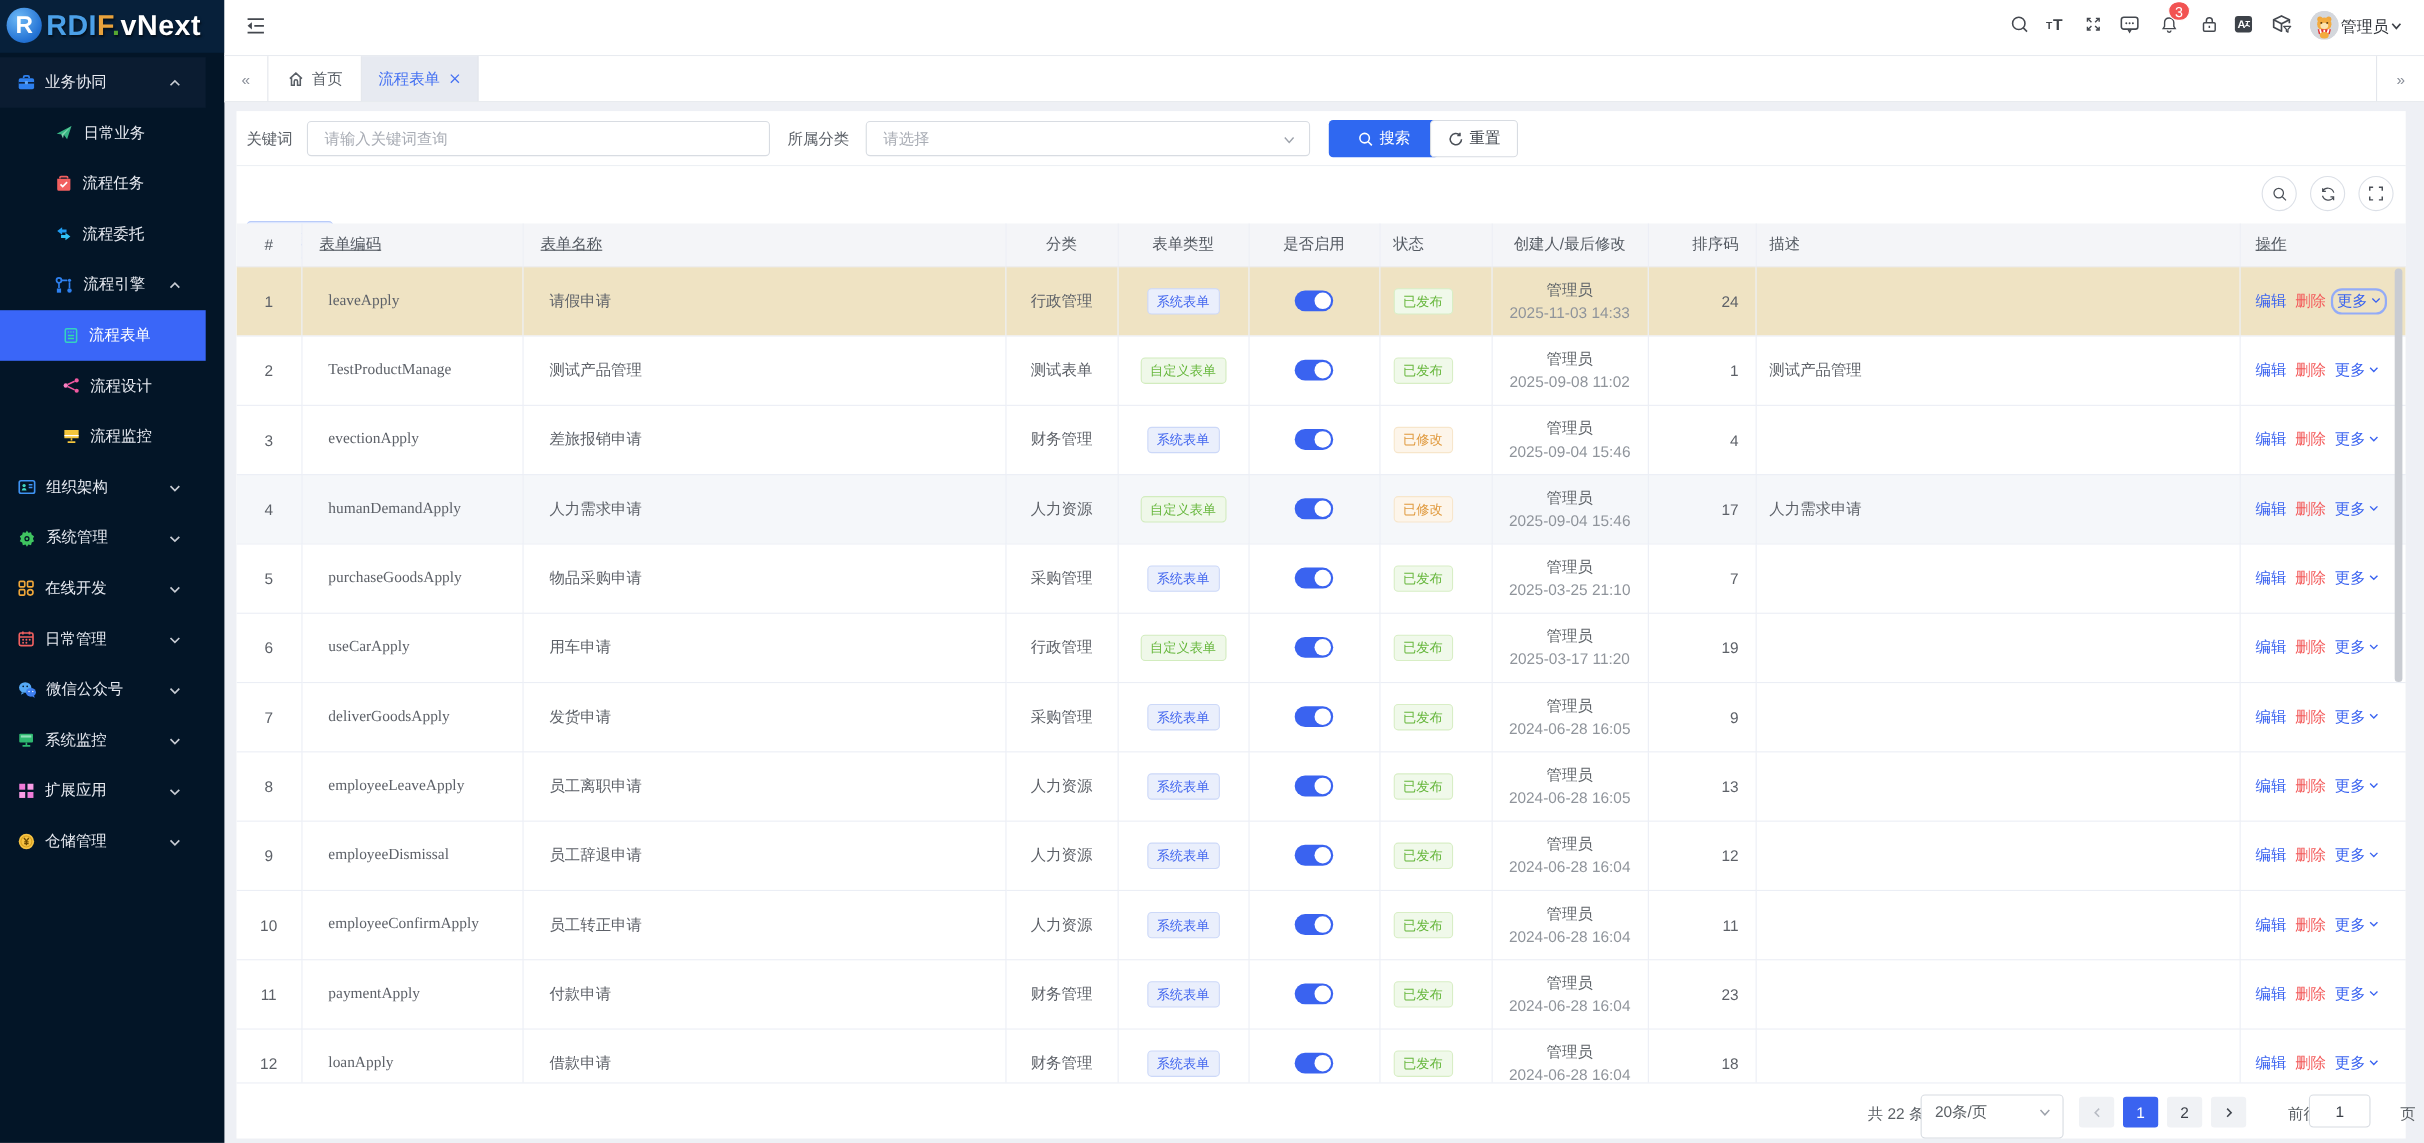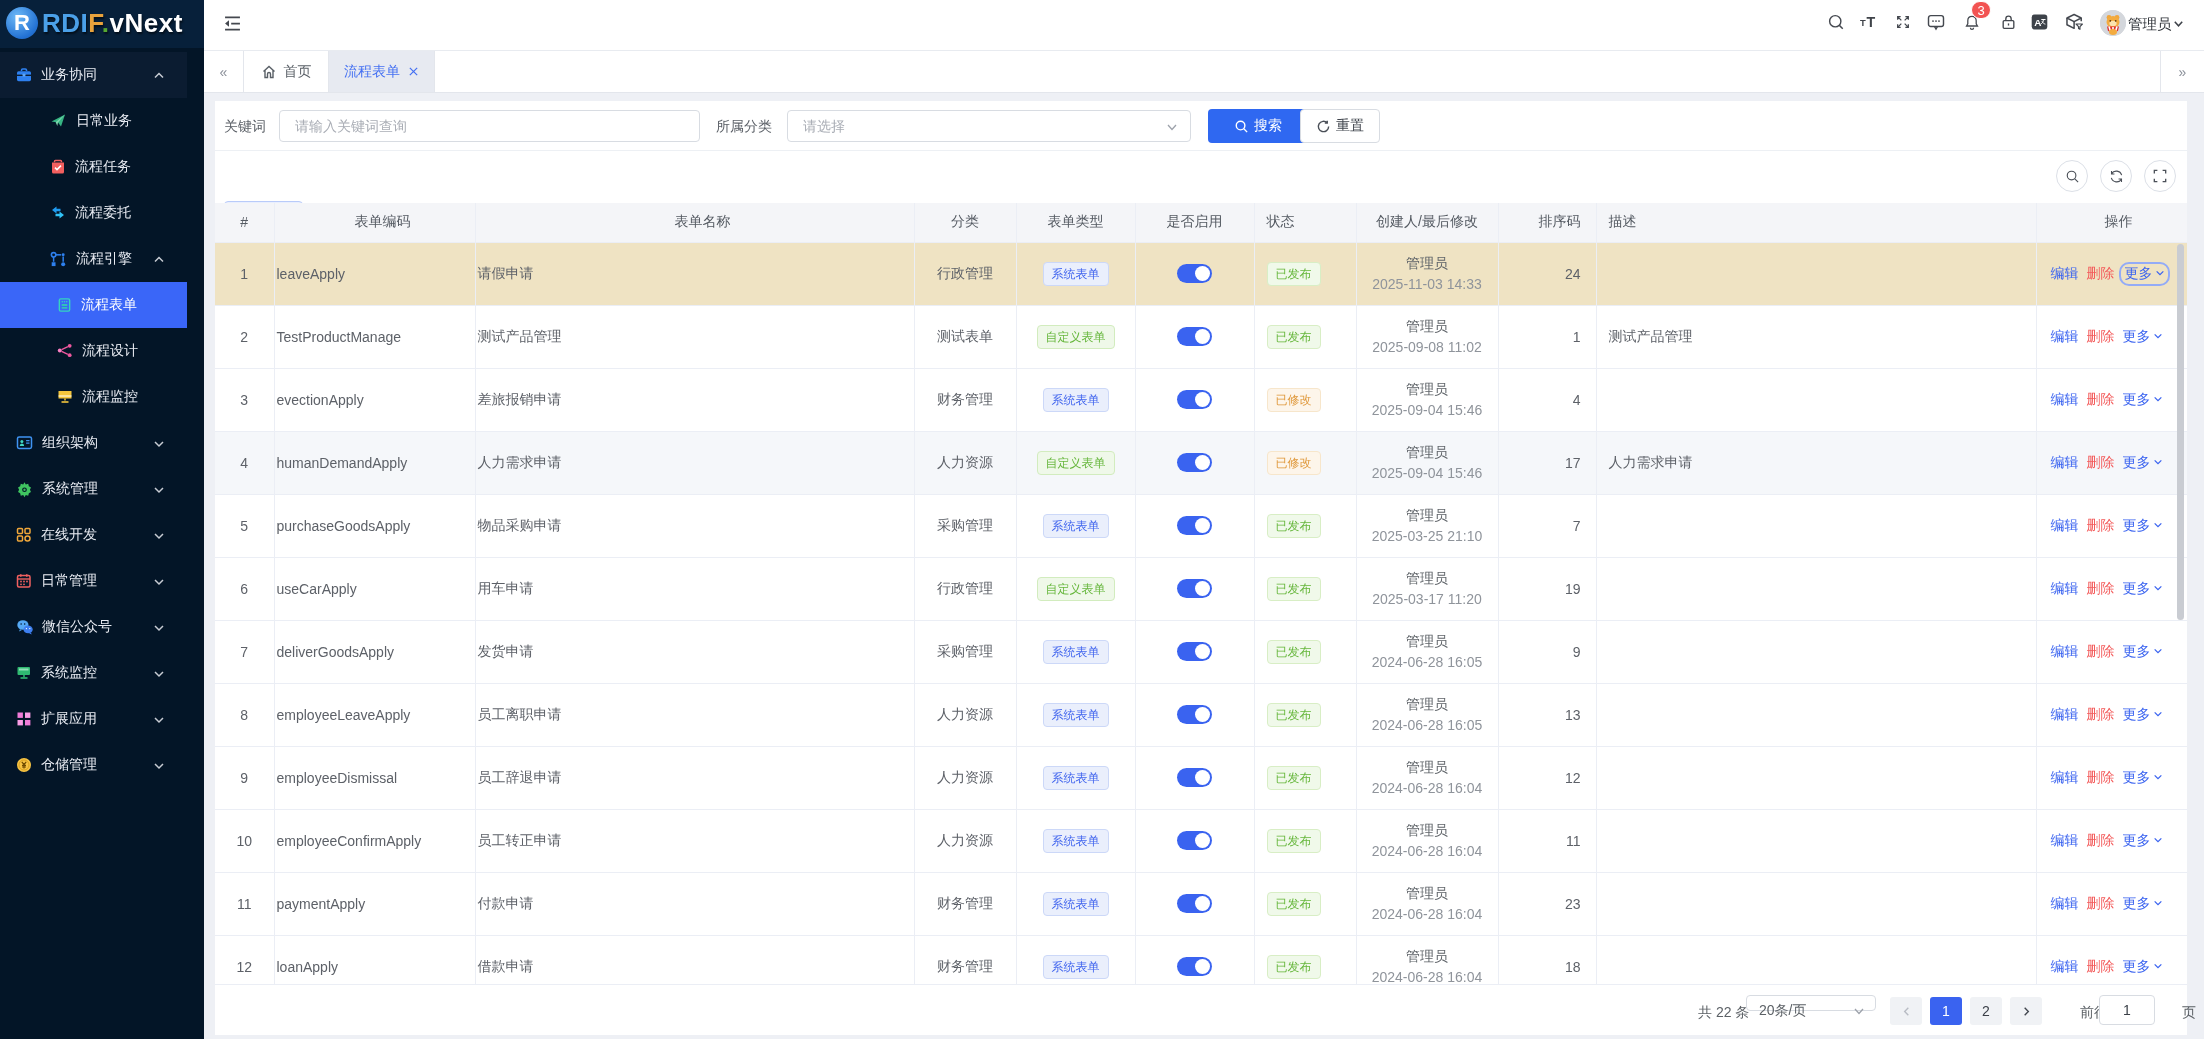--- a/index.html
+++ b/index.html
@@ -51,26 +51,26 @@
 
 #twrap { position:absolute; left:0; top:102px; width:1972px; height:782px; overflow:hidden; border-bottom:1px solid #ebeef5; }
 table { border-collapse:collapse; table-layout:fixed; width:1972px; }
 th,td { border-right:1px solid #ebeef5; border-bottom:1px solid #ebeef5; font-weight:normal;
   font-size:14px; color:#5d6168; padding:0; }
 th { height:39px; background:#f4f5f8; color:#545a62; }
 td { height:63px; }
 tr.hl td { background:#efe3c3; }
 tr.hov td { background:#f5f7fa; }
 .tc { text-align:center; }
-.tl { text-align:left; padding-left:2px; }
+.tl { text-align:left; padding-left:24px;font-family:Liberation Serif, serif; }
 .ts { text-align:left; padding-left:12px; }
 .tr2 { text-align:right; padding-right:15px; }
 .td2 { text-align:left; padding-left:12px; }
 .top2 { text-align:left; padding-left:14px; white-space:nowrap; }
-.thl { text-align:center; padding-left:16px; }
+.thl { text-align:left; padding-left:16px;text-decoration:underline; }
 .ths { text-align:left; padding-left:12px; }
 .tg { display:inline-block; height:24px; line-height:22px; padding:0 8px; border-radius:4px; font-size:12px; }
 .tgb { color:#4165ee; background:#eaeffc; border:1px solid #ccd8f8; }
 .tgg { color:#67b73d; background:#eff8e9; border:1px solid #d2ecbe; }
 .tgp { color:#67b73d; background:#f0f9ea; border:1px solid #d8eec5; }
 .tgm { color:#e09a3e; background:#fdf5ea; border:1px solid #f7e6cb; }
 .sw { display:inline-block; width:35px; height:19px; border-radius:10px; background:#3a63f0; position:relative; vertical-align:middle; }
 .kn { position:absolute; right:2px; top:2px; width:15px; height:15px; border-radius:50%; background:#fff; }
 .who { color:#5f6469; font-size:14px; line-height:21px; }
 .when { color:#8f949b; font-size:14px; line-height:21px; }
@@ -627,21 +627,21 @@
 <td class="tr2">18</td>
 <td class="td2"></td>
 <td class="top2"><span class="lk lke">编辑</span><span class="lk lkd">删除</span><span class="lk">更多<svg width="10" height="10" viewBox="0 0 12 12" style="margin-left:2px">
                   <path d="M2 4 L6 8 L10 4" fill="none" stroke="#3a63f0" stroke-width="1.5"></path>
                 </svg></span></td>
 </tr>
     </tbody>
       </table>
   </div>
   <span class="pg" style="left:1465px;top:903px">共 22 条</span>
-  <div class="inp" style="left:1531px;top:894px;width:130px;height:16px;line-height:28px;padding-left:12px;color:#5c6166">20条/页
+  <div class="inp" style="left:1531px;top:894px;width:130px;height:40px;line-height:28px;padding-left:12px;color:#5c6166">20条/页
     <svg style="position:absolute;right:10px;top:9px" width="12" height="12" viewBox="0 0 12 12">
         <path d="M2 4 L6 8.5 L10 4" fill="none" stroke="#9da2ab" stroke-width="1.3"></path>
       </svg>
   </div>
   <div class="pbtn" style="left:1675px">
       <svg width="11" height="11" viewBox="0 0 12 12">
         <path d="M8 2 L4 6 L8 10" fill="none" stroke="#b8bcc4" stroke-width="1.5"></path>
       </svg>
     </div>
   <div class="pbtn" style="left:1715px;background:#3a63f0;color:#fff">1</div>

